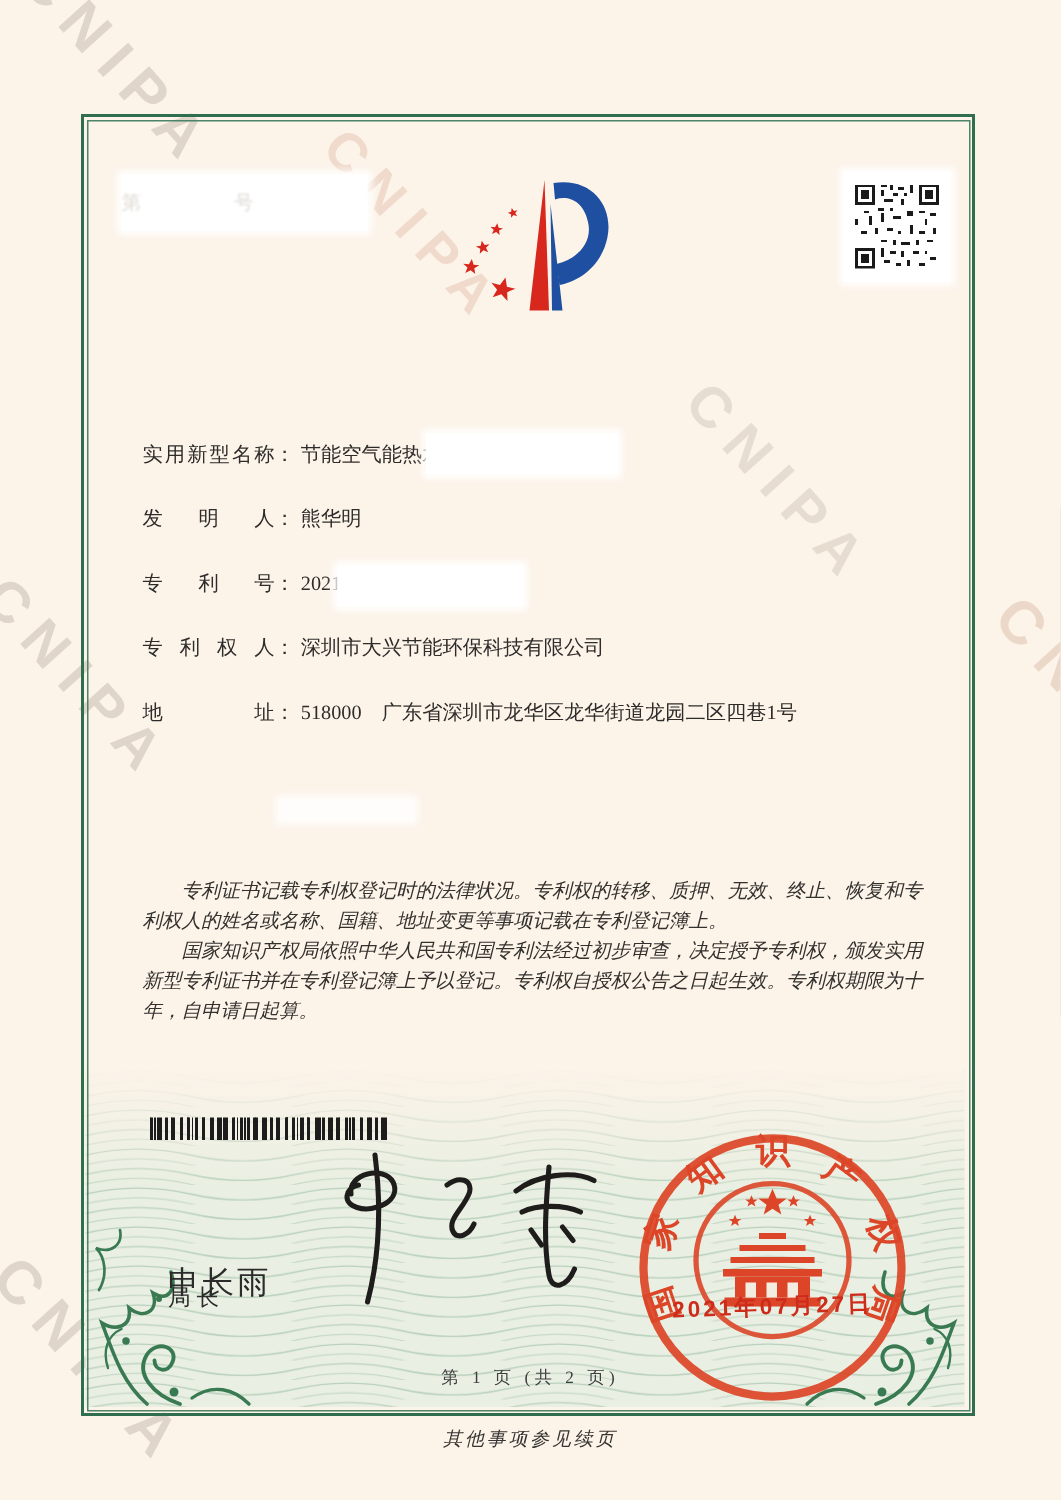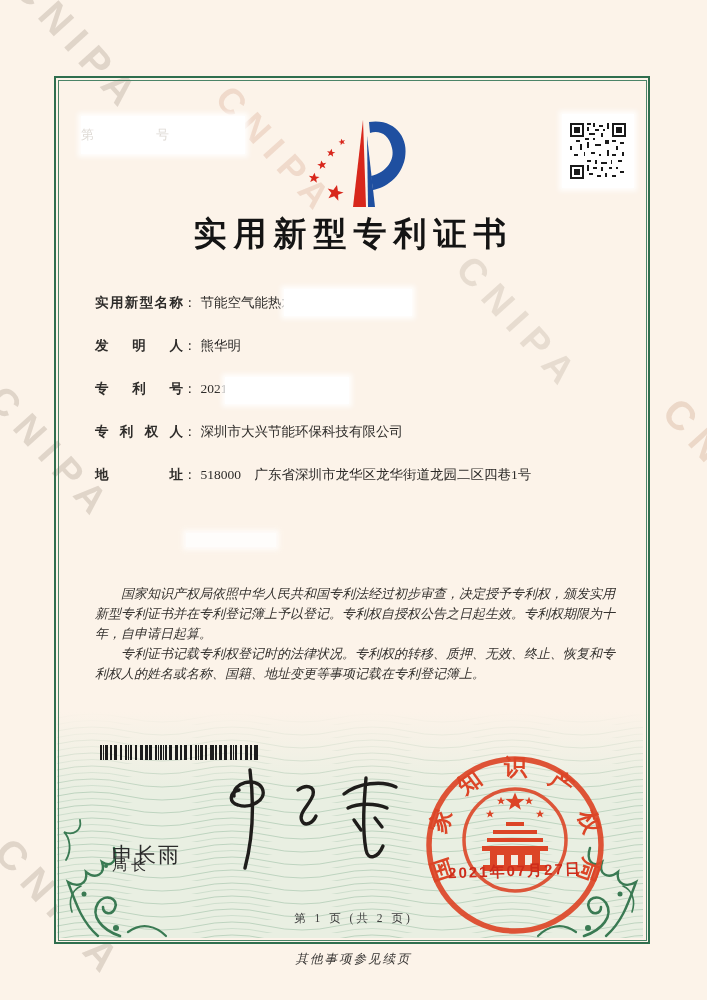--- a/index.html
+++ b/index.html
@@ -38,21 +38,21 @@
   .smudge-box{left:186px;top:533px;width:90px;height:14px;opacity:.85;}
   .qr-box{left:562px;top:114px;width:72px;height:74px;display:flex;align-items:center;justify-content:center;}
 
   .logo{position:absolute;left:295px;top:110px;z-index:3;}
   .title{position:absolute;left:0;right:0;top:212px;text-align:center;z-index:3;
          font-size:33px;font-weight:bold;letter-spacing:7px;color:#141414;}
 
   
   .fields{position:absolute;left:95px;top:294px;width:525px;z-index:3;font-size:13.5px;}
   .row{height:27px;margin-bottom:16px;white-space:nowrap;}
-  .flabel{display:inline-block;width:88px;text-align:justify;text-align-last:justify;font-weight:bold;}
+  .flabel{display:inline-block;width:88px;text-align:justify;text-align-last:justify;}
   .fcolon{display:inline-block;margin-right:4px;}
   .pair2{margin-left:50px;}
 
   
   .paras{position:absolute;left:95px;top:584px;width:522px;z-index:3;
          font-size:13px;line-height:20px;font-style:italic;color:#33312e;}
   .paras p{margin:0;text-indent:2em;}
 
   
   .barcode{position:absolute;left:100px;top:745px;width:158px;height:15px;z-index:3;
@@ -161,21 +161,20 @@
       </g>
       <g fill="#1a1a1a">
         <rect x="2" y="2" width="3" height="3"></rect>
           <rect x="24" y="2" width="3" height="3"></rect>
           <rect x="2" y="24" width="3" height="3"></rect>
         <path d="M9 0h2v1h-2zM12 0h1v2h-1zM15 1h2v1h-2zM9 2h1v2h-1zM13 3h2v1h-2zM17 3h1v1h-1zM19 0h1v3h-1zM10 5h3v1h-3zM16 5h1v2h-1zM8 8h2v1h-2zM12 8h1v1h-1zM3 9h2v1h-2zM0 12h1v2h-1zM5 11h1v3h-1zM9 10h1v3h-1zM13 11h3v1h-3zM18 9h2v2h-2zM22 9h2v1h-2zM26 10h2v1h-2zM24 12h1v2h-1zM2 16h2v1h-2zM7 15h1v2h-1zM11 15h2v1h-2zM15 16h1v1h-1zM19 14h1v3h-1zM22 16h2v1h-2zM27 15h1v2h-1zM9 19h2v1h-2zM13 19h1v2h-1zM16 20h3v1h-3zM21 19h1v2h-1zM25 19h2v1h-2zM9 22h1v3h-1zM12 23h2v1h-2zM16 23h1v2h-1zM20 23h2v1h-2zM24 23h1v1h-1zM26 25h2v1h-2zM10 26h2v1h-2zM14 27h2v1h-2zM18 26h1v2h-1zM22 27h2v1h-2z"></path>
       </g>
     </svg>
   </div>
 
-  <div class="title">实用新型专利证书</div>
 
   <div class="fields">
     <div class="row">
       <span class="flabel">实用新型名称</span><span class="fcolon">：</span><span class="fvalue">节能空气能热水</span>
     </div>
     <div class="row">
       <span class="flabel">发明人</span><span class="fcolon">：</span><span class="fvalue">熊华明</span>
     </div>
     <div class="row">
       <span class="flabel">专利号</span><span class="fcolon">：</span><span class="fvalue">2021</span>
@@ -186,22 +185,22 @@
     <div class="row">
       <span class="flabel">地址</span><span class="fcolon">：</span><span class="fvalue">518000　广东省深圳市龙华区龙华街道龙园二区四巷1号</span>
     </div>
   </div>
 
   <div class="redact name-box"></div>
   <div class="redact patno-box"></div>
   <div class="redact smudge-box"></div>
 
   <div class="paras">
+    <p>专利证书记载专利权登记时的法律状况。专利权的转移、质押、无效、终止、恢复和专利权人的姓名或名称、国籍、地址变更等事项记载在专利登记簿上。</p>
     <p>国家知识产权局依照中华人民共和国专利法经过初步审查，决定授予专利权，颁发实用新型专利证书并在专利登记簿上予以登记。专利权自授权公告之日起生效。专利权期限为十年，自申请日起算。</p>
-    <p>专利证书记载专利权登记时的法律状况。专利权的转移、质押、无效、终止、恢复和专利权人的姓名或名称、国籍、地址变更等事项记载在专利登记簿上。</p>
   </div>
 
   <div class="barcode"></div>
 
   <div class="duty">局长</div>
   <div class="signer">申长雨</div>
 
   <svg class="signature" width="205" height="108" viewBox="0 0 205 108">
     <g fill="none" stroke="#1f1d1b" stroke-width="3.4" stroke-linecap="round">
       <path d="M36 32 C34 18 58 13 64 24 C70 36 52 45 40 41 C30 38 32 28 41 26"></path>

